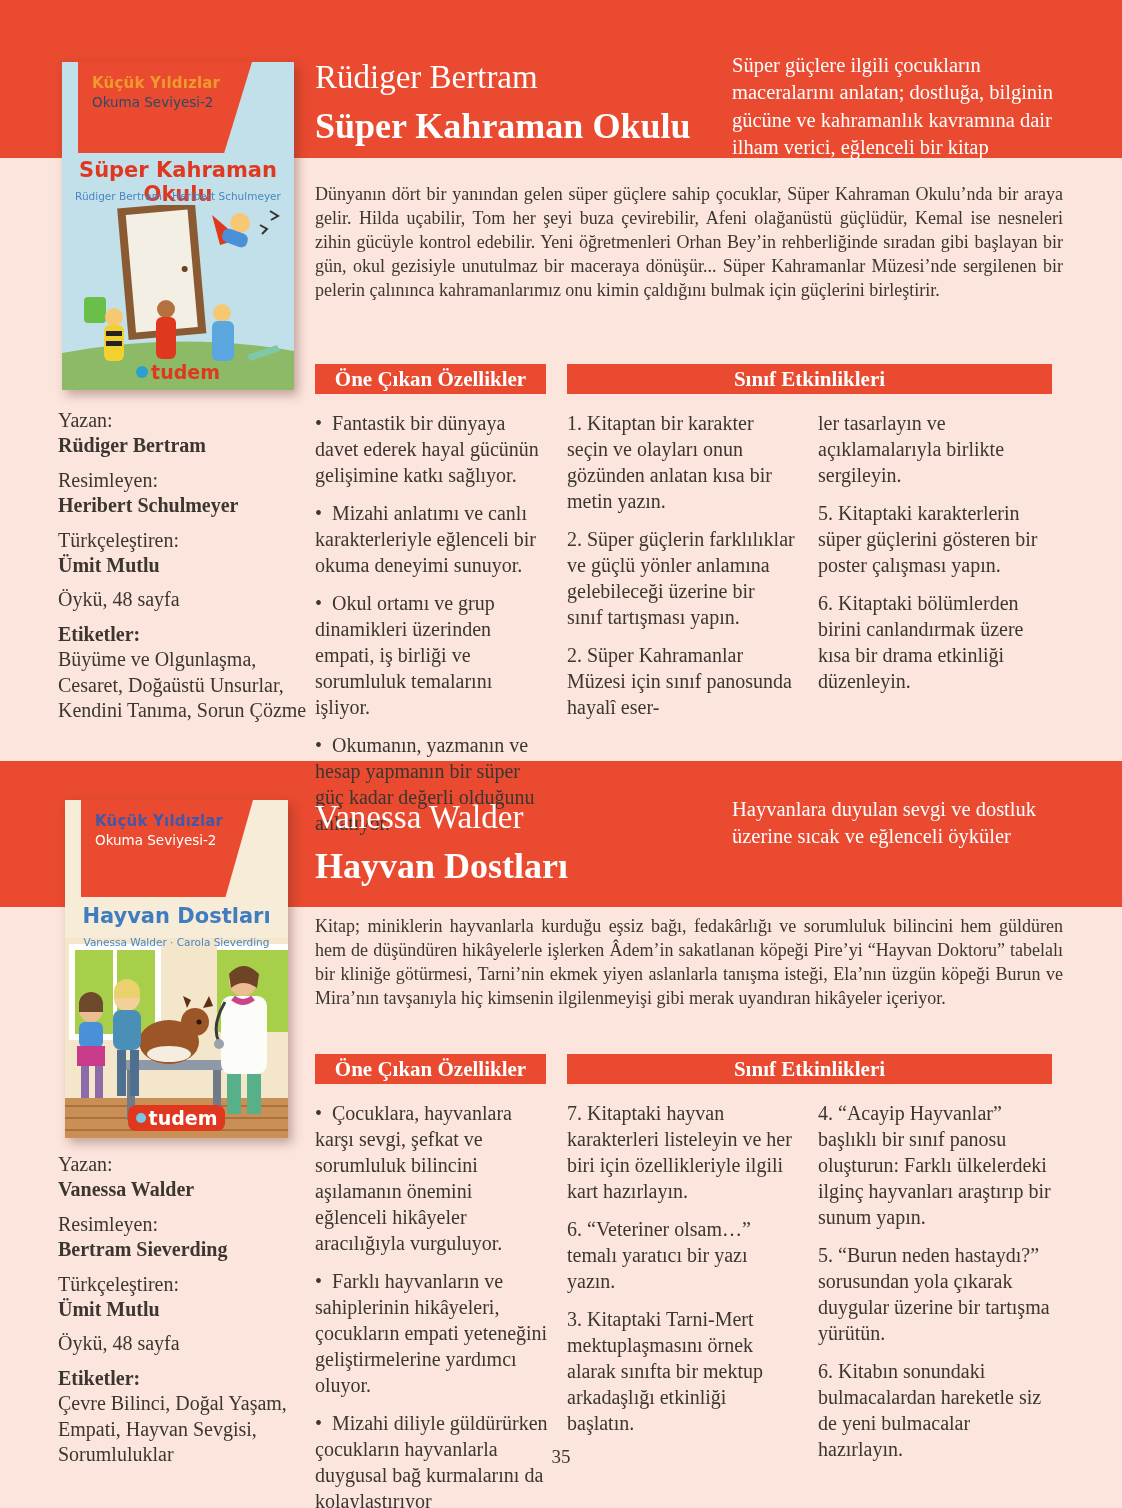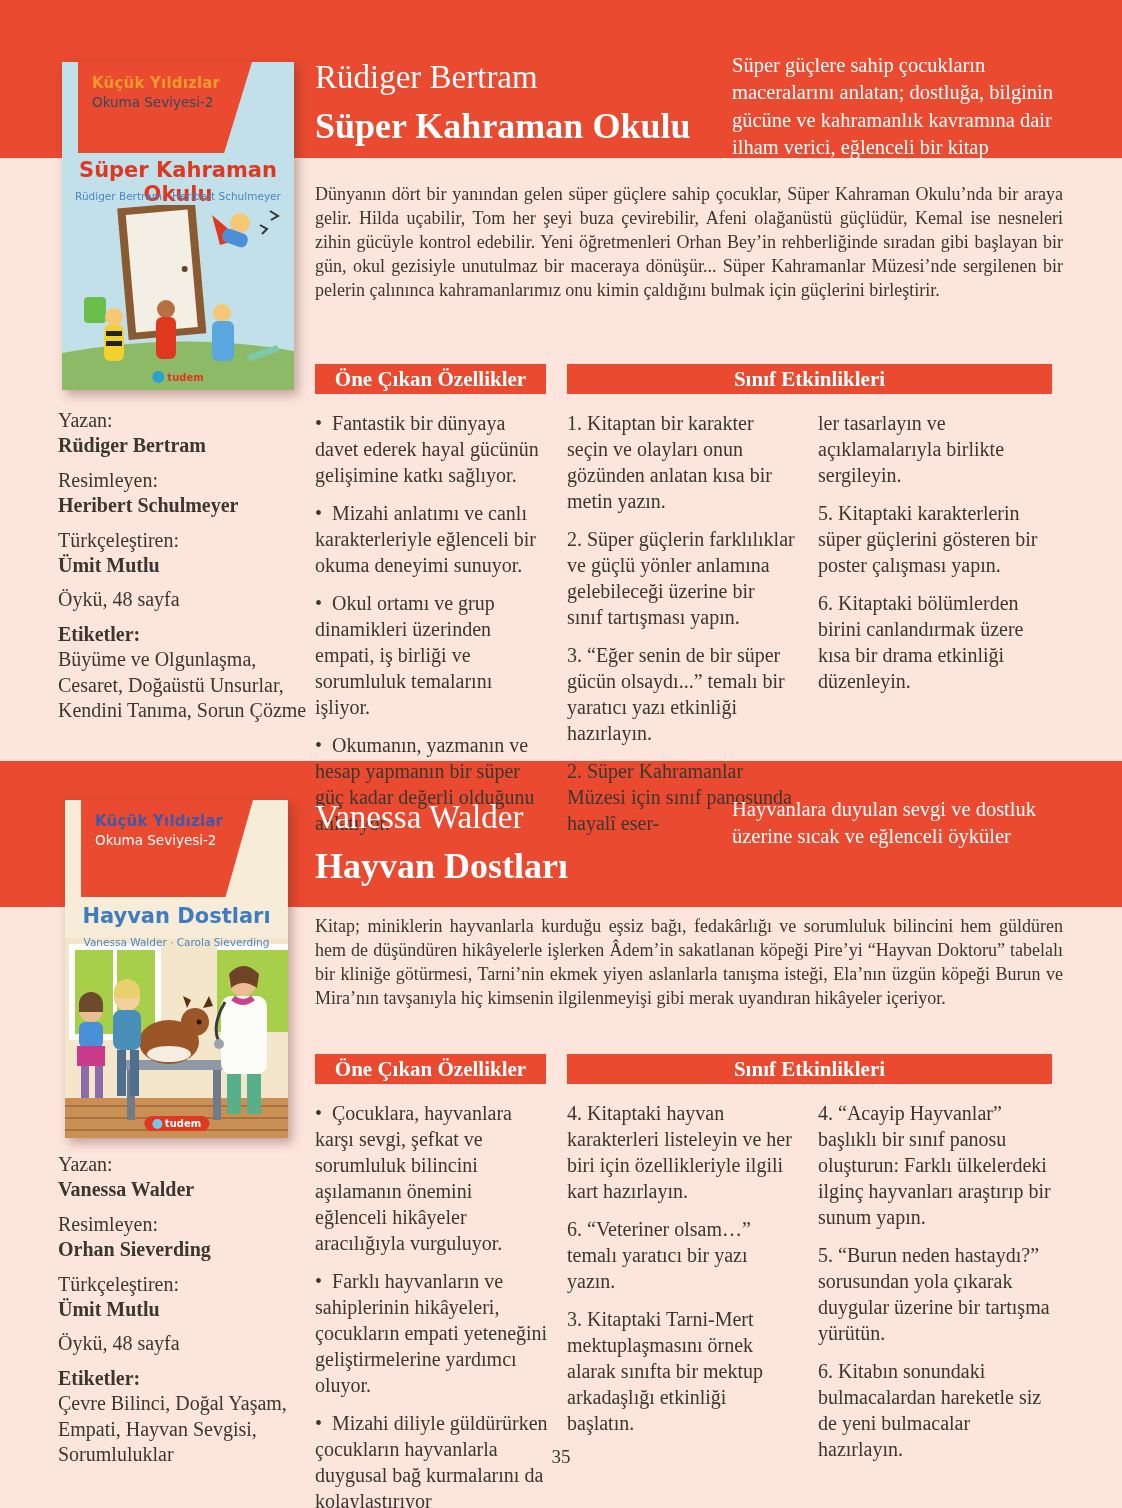--- a/index.html
+++ b/index.html
@@ -47,21 +47,21 @@
   #cover1 .level{color:#2f4a63;}
   #cover2 .level{color:#ffffff;}
   .cover-title{position:absolute;left:0;width:100%;text-align:center;font-weight:700;}
   #cover1 .cover-title{top:96px;font-size:21px;color:#e0371f;}
   #cover2 .cover-title{top:104px;font-size:21px;color:#3f7cc0;}
   .cover-authors{position:absolute;left:0;width:100%;text-align:center;font-size:10.5px;}
   #cover1 .cover-authors{top:128px;color:#4a86c2;}
   #cover2 .cover-authors{top:136px;color:#4a86c2;}
   .cover-art{position:absolute;left:0;bottom:0;width:100%;}
   .logo{position:absolute;left:50%;transform:translateX(-50%);bottom:7px;
-        display:flex;align-items:center;gap:3px;font-weight:700;font-size:10px;}
+        display:flex;align-items:center;gap:3px;font-weight:700;font-size:19px;}
   .logo .dot{width:12px;height:12px;border-radius:50%;display:inline-block;}
   #cover1 .logo .dot{background:#2a9fd0;}
   #cover1 .logo .word{color:#e0371f;}
   #cover2 .logo{background:#e0371f;color:#fff;padding:2px 8px;border-radius:8px;}
   #cover2 .logo .dot{background:#79c7e8;width:10px;height:10px;}
   #cover2 .logo .word{color:#ffffff;}
 
   .pagenum{position:absolute;left:0;top:1446px;width:1122px;text-align:center;
            font-size:19px;color:#3c3630;}
 </style>
@@ -107,21 +107,21 @@
   <div class="logo">
     <span class="dot"></span>
     <span class="word">tudem</span>
   </div>
 </div>
 
 <div class="abs headline" style="left:315px;top:56px;">
   <span class="author">Rüdiger Bertram</span>
   <span class="title">Süper Kahraman Okulu</span>
 </div>
-<div class="abs tagline" style="left:732px;top:52px;">Süper güçlere sahip çocukların maceralarını anlatan; dostluğa, bilginin gücüne ve kahramanlık kavramına dair ilham verici, eğlenceli bir kitap</div>
+<div class="abs tagline" style="left:732px;top:52px;">Süper güçlere ilgili çocukların maceralarını anlatan; dostluğa, bilginin gücüne ve kahramanlık kavramına dair ilham verici, eğlenceli bir kitap</div>
 
 <div class="abs desc" style="left:315px;top:183px;">Dünyanın dört bir yanından gelen süper güçlere sahip çocuklar, Süper Kahraman Okulu’nda bir araya gelir. Hilda uçabilir, Tom her şeyi buza çevirebilir, Afeni olağanüstü güçlüdür, Kemal ise nesneleri zihin gücüyle kontrol edebilir. Yeni öğretmenleri Orhan Bey’in rehberliğinde sıradan gibi başlayan bir gün, okul gezisiyle unutulmaz bir maceraya dönüşür... Süper Kahramanlar Müzesi’nde sergilenen bir pelerin çalınınca kahramanlarımız onu kimin çaldığını bulmak için güçlerini birleştirir.</div>
 
 <div class="abs meta" style="left:58px;top:408px;width:255px;">
   <div class="row">
     <span class="label">Yazan:</span>
     <span class="value">Rüdiger Bertram</span>
   </div>
   <div class="row">
     <span class="label">Resimleyen:</span>
@@ -145,21 +145,20 @@
   <p class="bullet">Fantastik bir dünyaya davet ederek hayal gücünün gelişimine katkı sağlıyor.</p>
   <p class="bullet">Mizahi anlatımı ve canlı karakterleriyle eğlenceli bir okuma deneyimi sunuyor.</p>
   <p class="bullet">Okul ortamı ve grup dinamikleri üzerinden empati, iş birliği ve sorumluluk temalarını işliyor.</p>
   <p class="bullet">Okumanın, yazmanın ve hesap yapmanın bir süper güç kadar değerli olduğunu anlatıyor.</p>
 </div>
 
 <div class="abs red-header" style="left:567px;top:364px;width:485px;">Sınıf Etkinlikleri</div>
 <div class="abs textcol" style="left:567px;top:410px;width:228px;">
   <p>1. Kitaptan bir karakter seçin ve olayları onun gözünden anlatan kısa bir metin yazın.</p>
   <p>2. Süper güçlerin farklılıklar ve güçlü yönler anlamına gelebileceği üzerine bir sınıf tartışması yapın.</p>
-  <p>3. “Eğer senin de bir süper gücün olsaydı...” temalı bir yaratıcı yazı etkinliği hazırlayın.</p>
   <p>2. Süper Kahramanlar Müzesi için sınıf panosunda hayalî eser-</p>
 </div>
 <div class="abs textcol" style="left:818px;top:410px;width:238px;">
   <p>ler tasarlayın ve açıklamalarıyla birlikte sergileyin.</p>
   <p>5. Kitaptaki karakterlerin süper güçlerini gösteren bir poster çalışması yapın.</p>
   <p>6. Kitaptaki bölümlerden birini canlandırmak üzere kısa bir drama etkinliği düzenleyin.</p>
 </div>
 
 <div id="cover2" class="cover">
   <svg class="cover-art" viewBox="0 0 223 200" width="223" height="200">
@@ -228,21 +227,21 @@
 
 <div class="abs desc" style="left:315px;top:915px;">Kitap; miniklerin hayvanlarla kurduğu eşsiz bağı, fedakârlığı ve sorumluluk bilincini hem güldüren hem de düşündüren hikâyelerle işlerken Âdem’in sakatlanan köpeği Pire’yi “Hayvan Doktoru” tabelalı bir kliniğe götürmesi, Tarni’nin ekmek yiyen aslanlarla tanışma isteği, Ela’nın üzgün köpeği Burun ve Mira’nın tavşanıyla hiç kimsenin ilgilenmeyişi gibi merak uyandıran hikâyeler içeriyor.</div>
 
 <div class="abs meta" style="left:58px;top:1152px;width:255px;">
   <div class="row">
     <span class="label">Yazan:</span>
     <span class="value">Vanessa Walder</span>
   </div>
   <div class="row">
     <span class="label">Resimleyen:</span>
-    <span class="value">Orhan Sieverding</span>
+    <span class="value">Bertram Sieverding</span>
   </div>
   <div class="row">
     <span class="label">Türkçeleştiren:</span>
     <span class="value">Ümit Mutlu</span>
   </div>
   <div class="row">
     <span class="plain">Öykü, 48 sayfa</span>
   </div>
   <div class="row">
     <span class="value">Etiketler:</span>
@@ -252,21 +251,21 @@
 
 <div class="abs red-header" style="left:315px;top:1054px;width:231px;">Öne Çıkan Özellikler</div>
 <div class="abs textcol" style="left:315px;top:1100px;width:233px;">
   <p class="bullet">Çocuklara, hayvanlara karşı sevgi, şefkat ve sorumluluk bilincini aşılamanın önemini eğlenceli hikâyeler aracılığıyla vurguluyor.</p>
   <p class="bullet">Farklı hayvanların ve sahiplerinin hikâyeleri, çocukların empati yeteneğini geliştirmelerine yardımcı oluyor.</p>
   <p class="bullet">Mizahi diliyle güldürürken çocukların hayvanlarla duygusal bağ kurmalarını da kolaylaştırıyor</p>
 </div>
 
 <div class="abs red-header" style="left:567px;top:1054px;width:485px;">Sınıf Etkinlikleri</div>
 <div class="abs textcol" style="left:567px;top:1100px;width:228px;">
-  <p>4. Kitaptaki hayvan karakterleri listeleyin ve her biri için özellikleriyle ilgili kart hazırlayın.</p>
+  <p>7. Kitaptaki hayvan karakterleri listeleyin ve her biri için özellikleriyle ilgili kart hazırlayın.</p>
   <p>6. “Veteriner olsam…” temalı yaratıcı bir yazı yazın.</p>
   <p>3. Kitaptaki Tarni-Mert mektuplaşmasını örnek alarak sınıfta bir mektup arkadaşlığı etkinliği başlatın.</p>
 </div>
 <div class="abs textcol" style="left:818px;top:1100px;width:238px;">
   <p>4. “Acayip Hayvanlar” başlıklı bir sınıf panosu oluşturun: Farklı ülkelerdeki ilginç hayvanları araştırıp bir sunum yapın.</p>
   <p>5. “Burun neden hastaydı?” sorusundan yola çıkarak duygular üzerine bir tartışma yürütün.</p>
   <p>6. Kitabın sonundaki bulmacalardan hareketle siz de yeni bulmacalar hazırlayın.</p>
 </div>
 
 <div class="pagenum">35</div>

